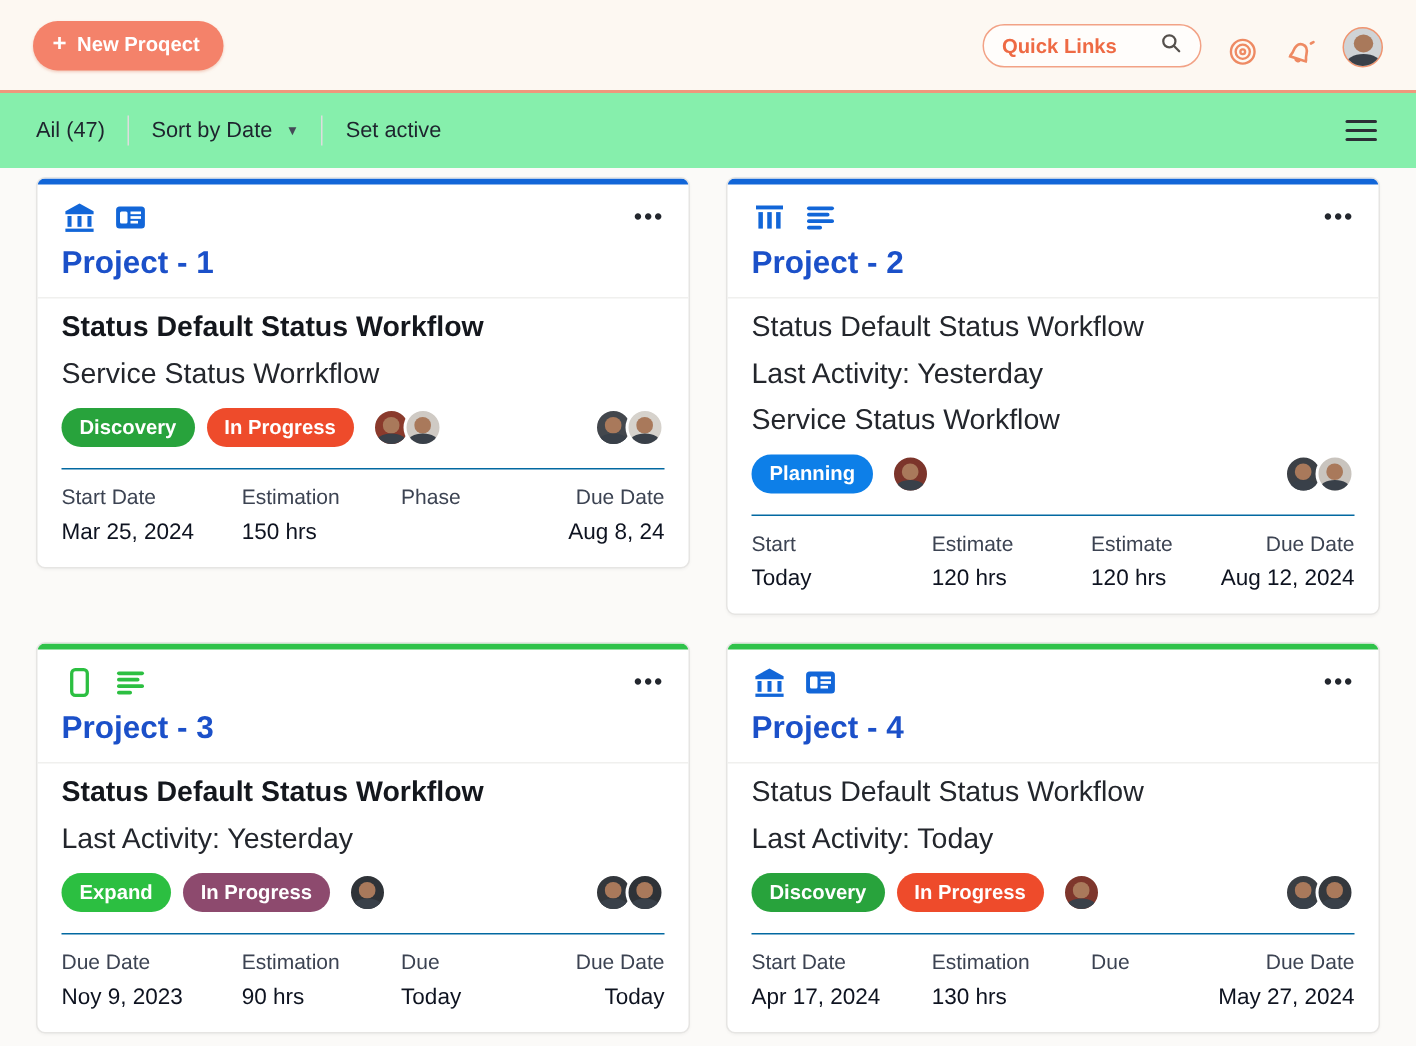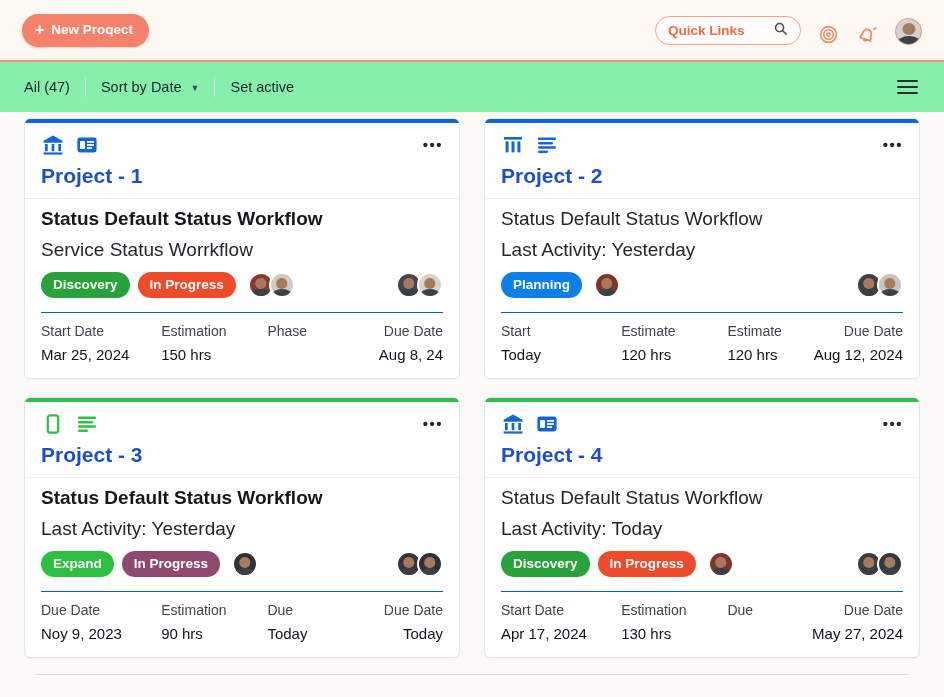--- a/index.html
+++ b/index.html
@@ -244,20 +244,21 @@
                 <rect x="3" y="17.5" width="10" height="2.5" rx="1.2"></rect>
               </svg>
           </span>
         </div>
         <button class="menu-btn">•••</button>
       </div>
       <h2 class="card-title">Project - 2</h2>
       <div class="tdiv"></div>
       <p class="status-line">Status Default Status Workflow</p>
       <p class="status-line">Last Activity: Yesterday</p>
+      <p class="status-line">Service Status Workflow</p>
       <div class="badge-row">
         <span class="badge" style="background: rgb(13, 127, 232);">Planning</span>
         <span class="avgroup">
           <span class="avatar portrait" style="background: rgb(124, 53, 43);"></span>
         </span>
         <span class="spacer"></span>
         <span class="avgroup">
           <span class="avatar portrait" style="background: rgb(60, 64, 70);"></span>
           <span class="avatar portrait" style="background: rgb(201, 196, 190);"></span>
         </span>

